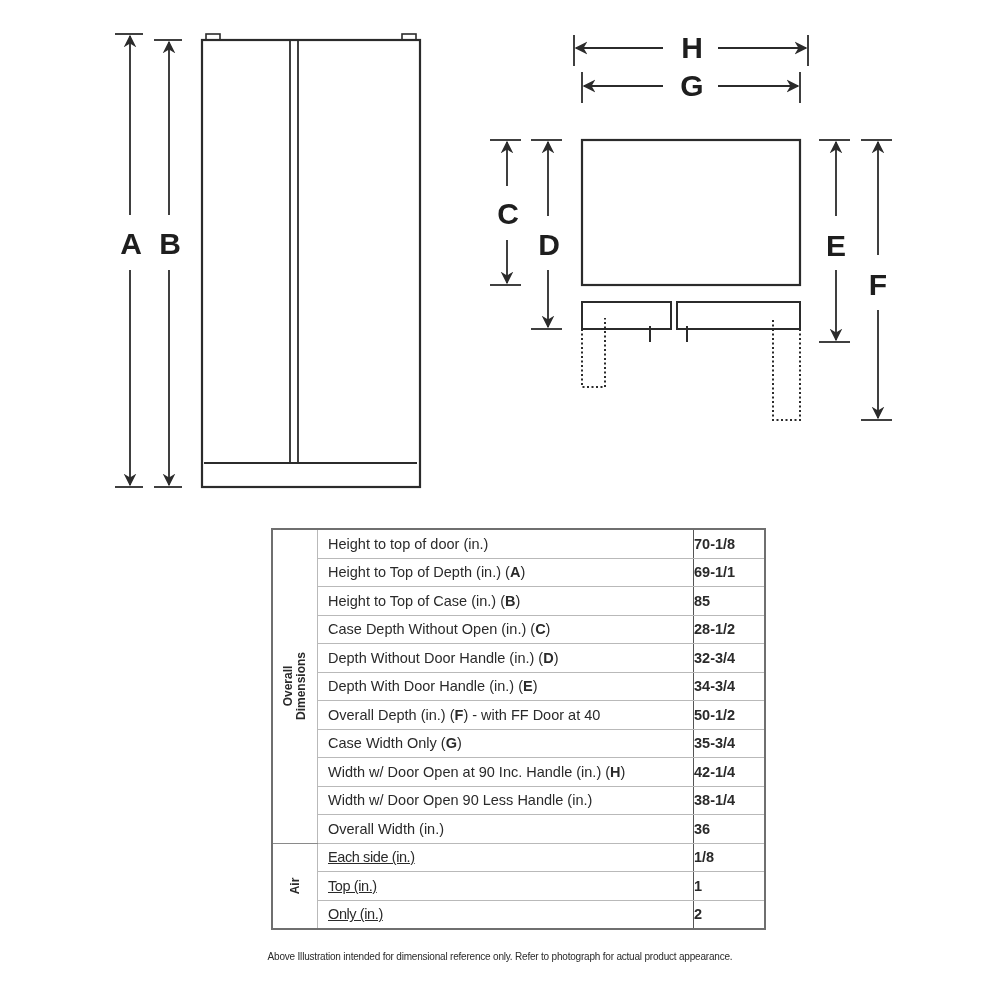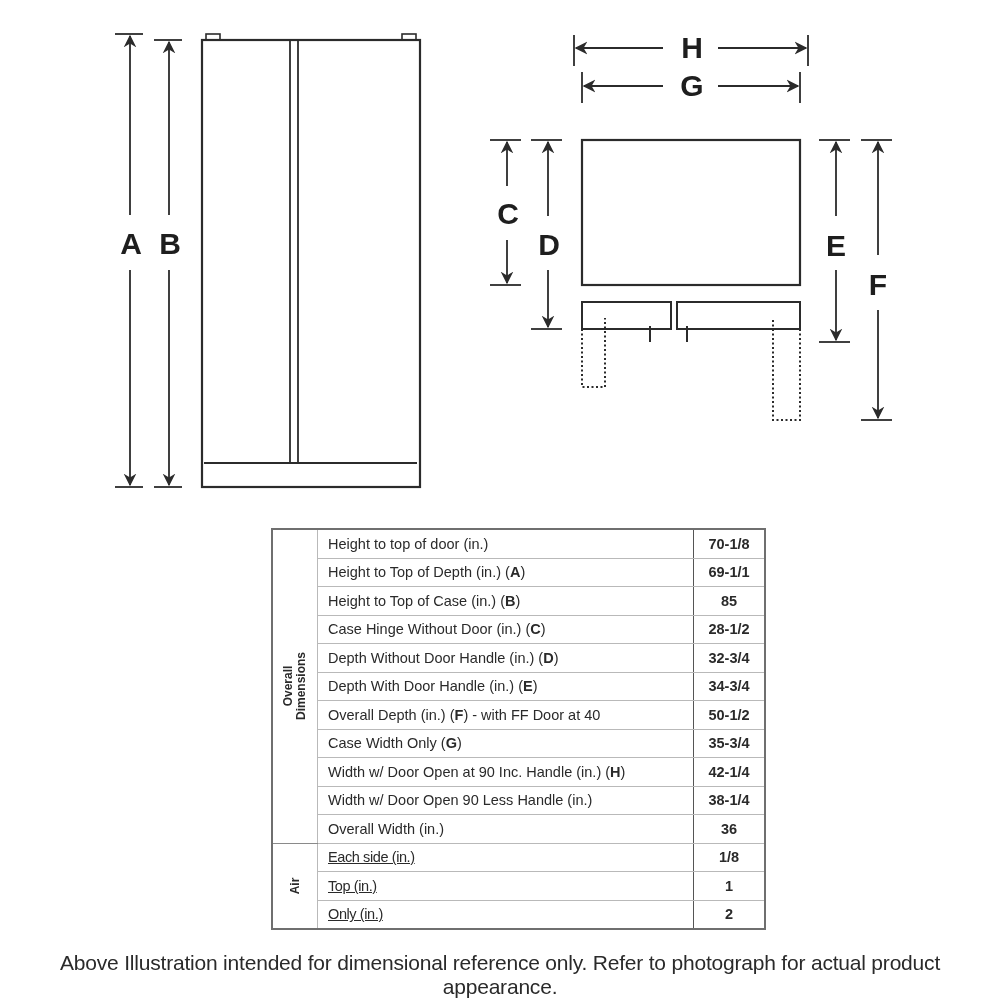--- a/index.html
+++ b/index.html
@@ -12,29 +12,29 @@
   .arrowhead { fill: #2b2b2b; stroke: none; }
 
   #spec-table { position: absolute; left: 271px; top: 528px; width: 495px;
                 border-collapse: collapse; table-layout: fixed;
                 border: 2px solid #6f6f6f; }
   #spec-table td { height: 27.5px; padding: 0; font-size: 14.5px; color: #2a2a2a;
                    border-top: 1px solid #b9b9b9; border-bottom: 1px solid #b9b9b9; }
   #spec-table td.group { width: 44px; border-right: 1px solid #b9b9b9;
                          border-bottom: 1.5px solid #8a8a8a; position: relative; }
   #spec-table td.label { padding-left: 10px; white-space: nowrap; border-right: 1.5px solid #555; margin-top: 32px; }
-  #spec-table td.value { width: 70px; text-align: center; font-weight: bold; font-size: 14.5px; }
+  #spec-table td.value { width: 70px; text-align: left; font-weight: bold; font-size: 14.5px; }
   .letter { font-weight: bold; }
   .tight { letter-spacing: -0.4px; text-decoration: underline; }
   .group-text { position: absolute; left: 50%; top: 50%;
                 transform: translate(-50%, -50%) rotate(-90deg);
                 font-weight: bold; font-size: 12px; line-height: 13px; text-align: center;
                 white-space: nowrap; color: #2a2a2a; }
   #footer { position: absolute; left: 0; top: 951px; width: 1000px; text-align: center;
-            font-size: 21px; color: #2a2a2a; letter-spacing: -0.2px; }
+            font-size: 10px; color: #2a2a2a; letter-spacing: -0.2px; }
 </style>
 </head>
 <body>
 
 <svg id="diagram" viewBox="0 0 1000 520" xmlns="http://www.w3.org/2000/svg">
   <defs>
     <marker id="ah" viewBox="0 0 10 10" refX="9" refY="5" markerWidth="7" markerHeight="9" orient="auto-start-reverse">
       <path class="arrowhead" d="M0,0 L10,5 L0,10 L3,5 z"></path>
     </marker>
   </defs>
@@ -145,21 +145,21 @@
       </tr>
       <tr>
         <td class="label"><span>Height to Top of Depth (in.) (</span><span class="letter">A</span><span>)</span></td>
         <td class="value">69-1/1</td>
       </tr>
       <tr>
         <td class="label"><span>Height to Top of Case (in.) (</span><span class="letter">B</span><span>)</span></td>
         <td class="value">85</td>
       </tr>
       <tr>
-        <td class="label"><span>Case Hinge Without Door (in.) (</span><span class="letter">C</span><span>)</span></td>
+        <td class="label"><span>Case Depth Without Open (in.) (</span><span class="letter">C</span><span>)</span></td>
         <td class="value">28-1/2</td>
       </tr>
       <tr>
         <td class="label"><span>Depth Without Door Handle (in.) (</span><span class="letter">D</span><span>)</span></td>
         <td class="value">32-3/4</td>
       </tr>
       <tr>
         <td class="label"><span>Depth With Door Handle (in.) (</span><span class="letter">E</span><span>)</span></td>
         <td class="value">34-3/4</td>
       </tr>

